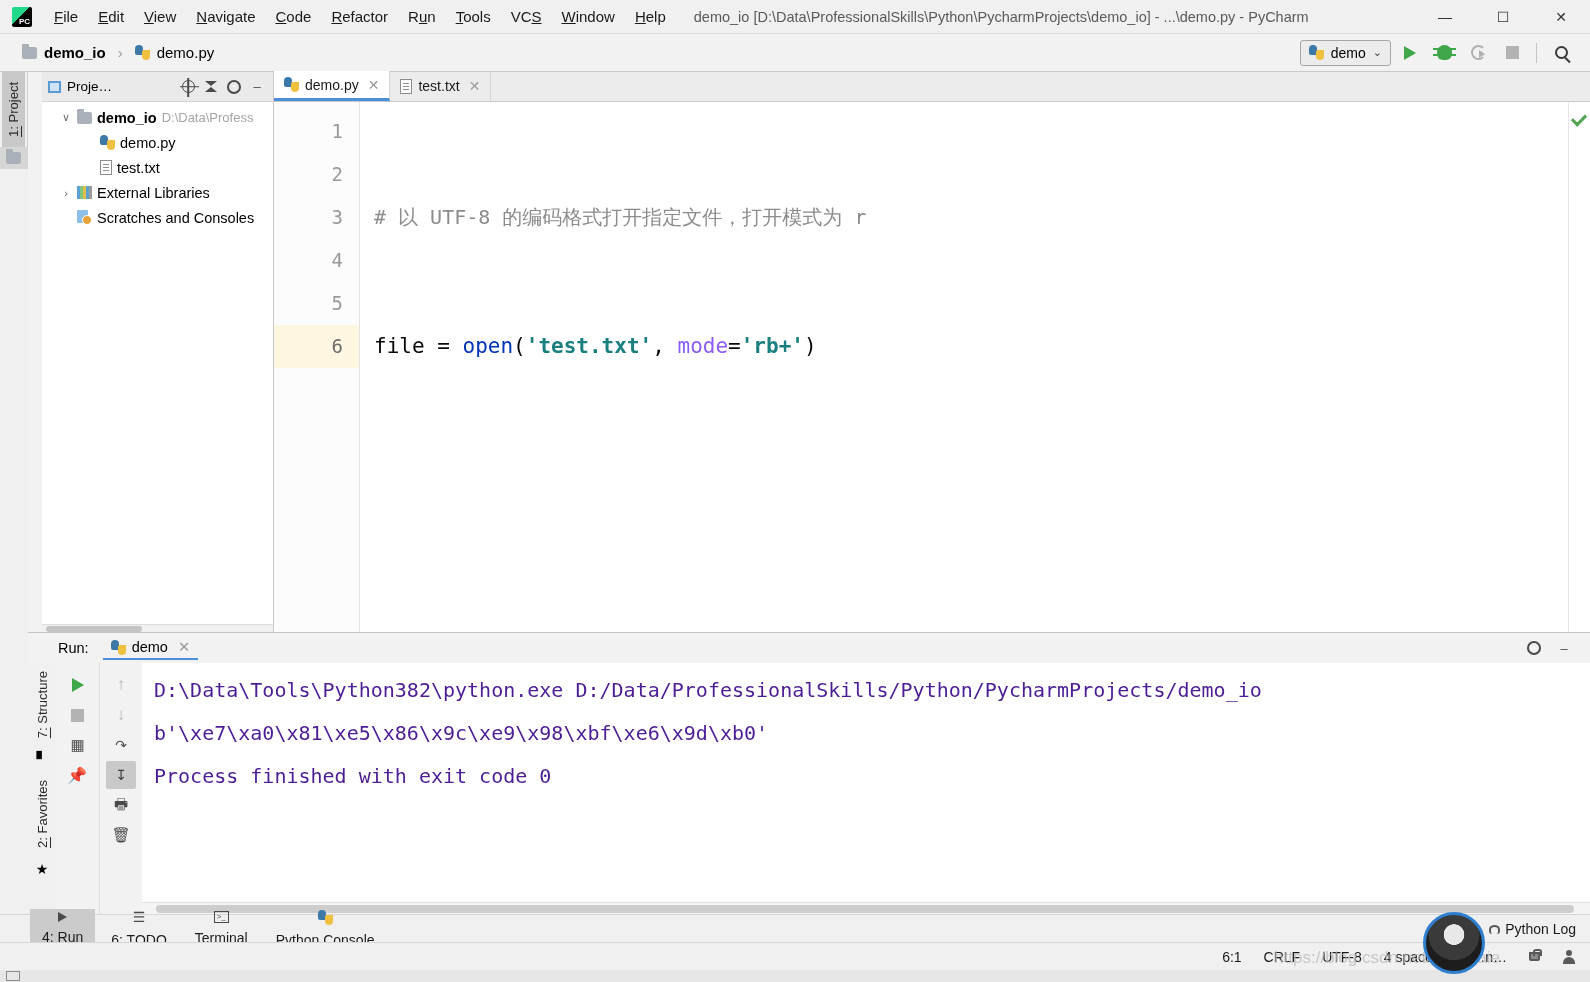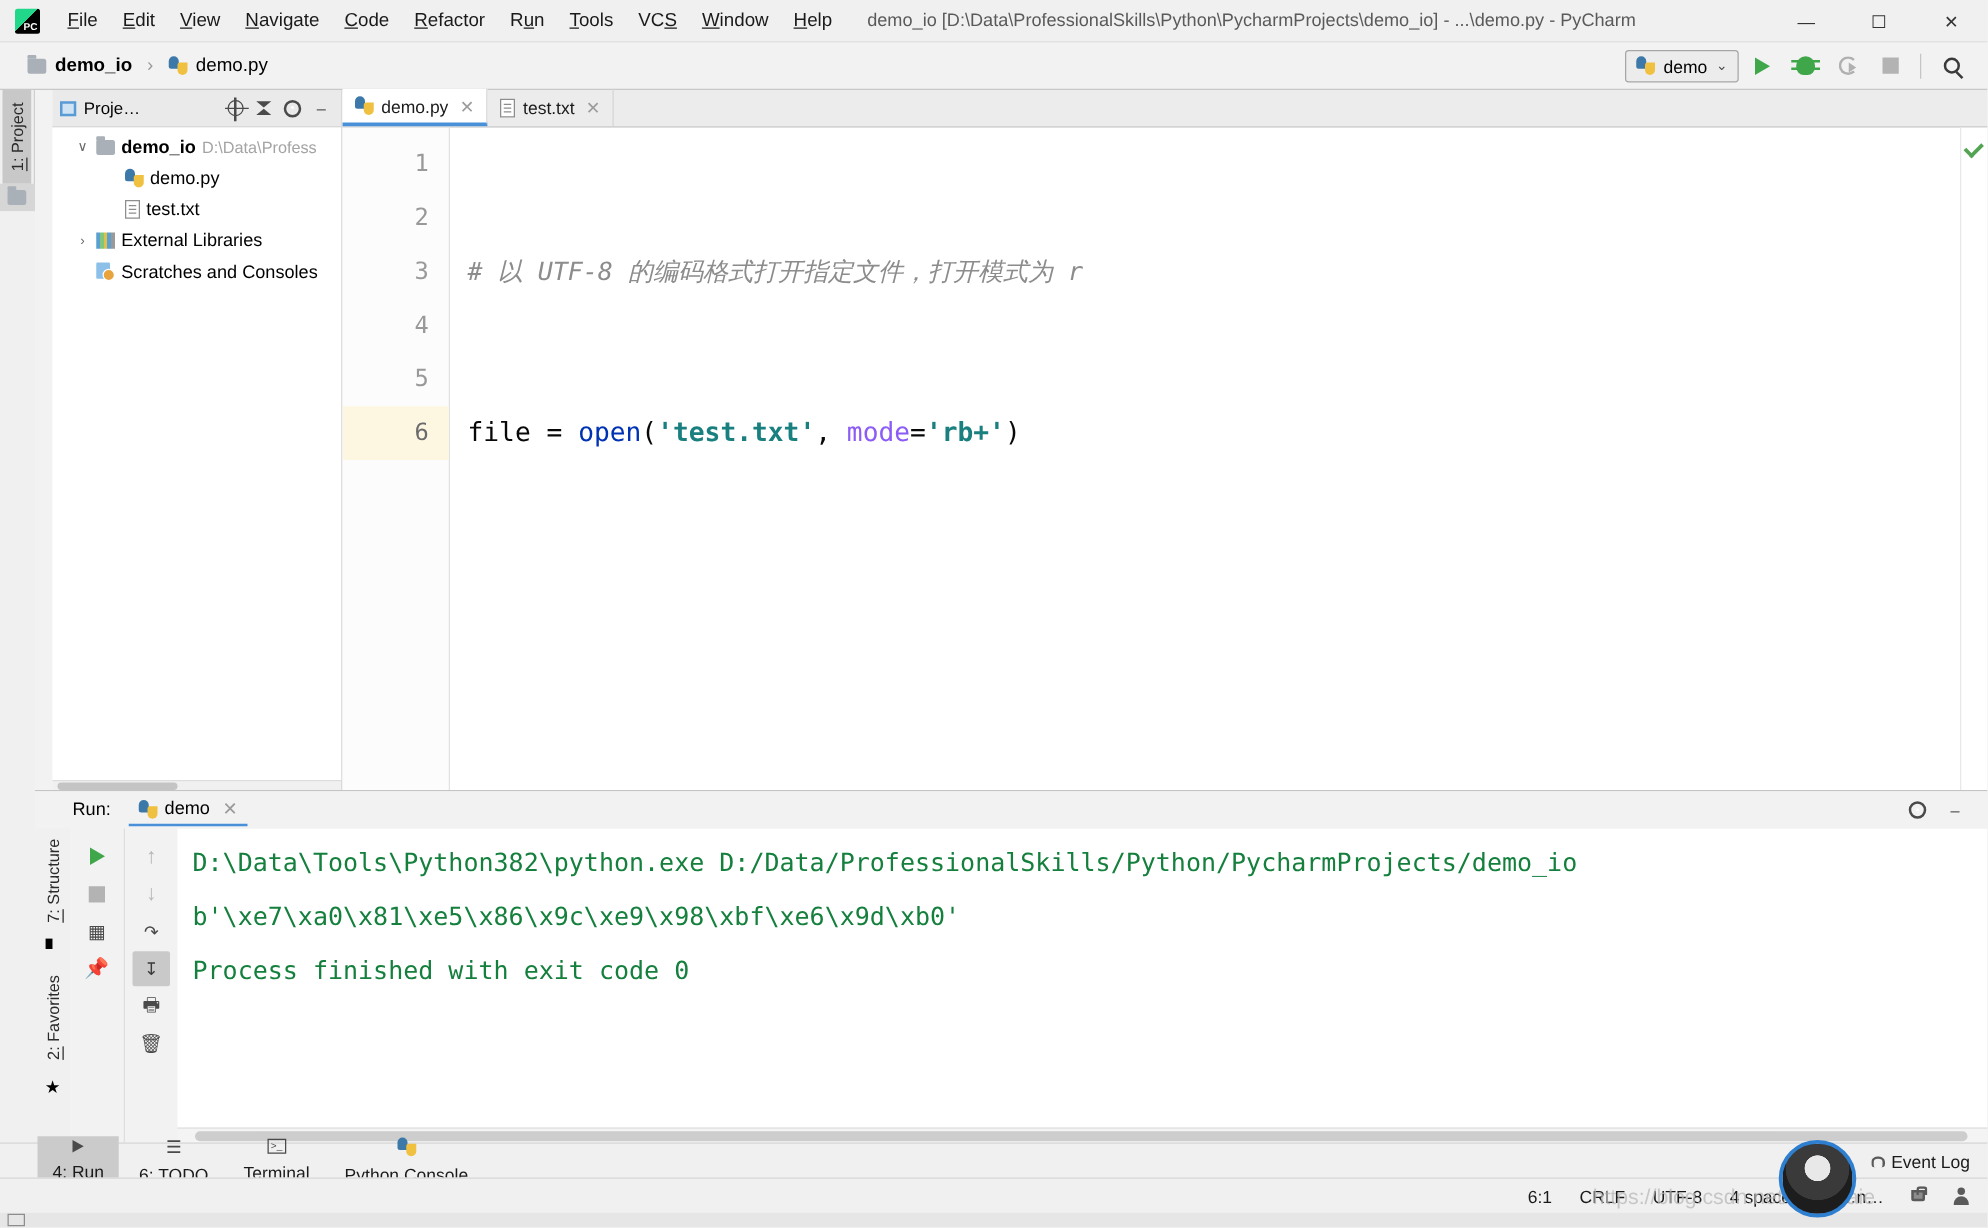--- a/index.html
+++ b/index.html
@@ -154,21 +154,21 @@
     padding-top:8px; text-align:right; font-family:"DejaVu Sans Mono", monospace;
     font-size:19px; color:#999; line-height:43px;
   }
   .gutter .ln { padding-right:16px; }
   .gutter .ln.cur { background:#fdf7e2; color:#6b6b6b; }
   .code {
     flex:1; padding-top:8px; padding-left:14px; font-family:"DejaVu Sans Mono", monospace;
     font-size:21px; line-height:43px; white-space:pre; color:#080808; overflow:hidden; position:relative;
   }
   .code .line { height:43px; }
-  .cm { color:#8c8c8c; font-style:italic; font-size:20px; }
+  .cm { color:#8c8c8c; font-size:20px; }
   .kw { color:#0033b3; }
   .teal { color:#1a7f7f; font-weight:bold; }
   .purple { color:#8b5cf6; }
   .blue-d { color:#0d00b0; }
   @keyframes blink { 50% { opacity:0; } }
   .right-marker { width:22px; min-width:22px; background:#fff; border-left:1px solid #e8e8e8; position:relative;}
   .check-mark { position:absolute; top:12px; left:3px; width:14px; height:9px; border-left:3px solid #52a352; border-bottom:3px solid #52a352; transform:rotate(-45deg); }
 
   
   .run-panel { flex:1; display:flex; flex-direction:column; min-height:0; background:#f2f2f2; border-top:1px solid #c4c4c4;}
@@ -179,21 +179,21 @@
   .run-hdr-right { margin-left:auto; display:flex; gap:10px; padding-right:16px; align-items:center;}
   .run-body { flex:1; display:flex; min-height:0; }
   .run-left-rail { width:28px; min-width:28px; background:#f0f0f0; display:flex; flex-direction:column; align-items:center; }
   .rail-v { writing-mode: vertical-rl; transform:rotate(180deg); font-size:13px; padding:8px 4px; color:#2b2b2b;}
   .run-tools { width:44px; min-width:44px; background:#f2f2f2; display:flex; flex-direction:column; align-items:center; padding-top:8px; gap:2px; border-right:1px solid #dedede;}
   .run-tools2 { width:42px; min-width:42px; background:#f2f2f2; display:flex; flex-direction:column; align-items:center; padding-top:8px; gap:2px;}
   .rt-btn { width:30px; height:28px; display:flex; align-items:center; justify-content:center; }
   .rt-btn.sel { background:#c9c9c9; border-radius:2px;}
   .console {
     flex:1; background:#fff; font-family:"DejaVu Sans Mono", monospace; font-size:20px;
-    line-height:43px; color:#15803d; padding:6px 0 0 12px; overflow:hidden; white-space:pre;
+    line-height:43px; color:#4c1d95; padding:6px 0 0 12px; overflow:hidden; white-space:pre;
   }
   .console-hscroll { height:12px; background:#f4f4f4; border-top:1px solid #e0e0e0; }
   .console-hscroll-thumb { height:8px; margin:2px 16px 0 14px; background:#cdcdcd; border-radius:4px;}
 
   
   .toolwin-bar { height:28px; min-height:28px; background:#f0f0f0; display:flex; align-items:center; padding-left:30px; gap:4px; border-top:1px solid #d6d6d6;}
   .tw-btn { display:flex; align-items:center; gap:7px; font-size:14px; padding:3px 12px; color:#1a1a1a;flex-direction:column;}
   .tw-btn.sel { background:#cbcbcb; }
   .tw-btn u { text-decoration:underline; }
   .tw-right { margin-left:auto; display:flex; align-items:center; gap:8px; padding-right:16px;}
@@ -459,21 +459,21 @@
     <div class="tw-btn">
         <span class="py-ico"></span>
         <span>Python Console</span>
       </div>
     <div class="tw-right"></div>
   </div>
 
   <div class="statusbar">
     <div class="eventlog">
       <span class="bell-ico"></span>
-      <span>Event Log</span>
+      <span>Python Log</span>
     </div>
     <div class="sb-right">
       <span>6:1</span>
       <span>CRLF</span>
       <span>UTF-8</span>
       <span>4 spaces</span>
       <span>P…n…</span>
       <span class="lock-ico"></span>
       <span class="person-ico"></span>
     </div>

